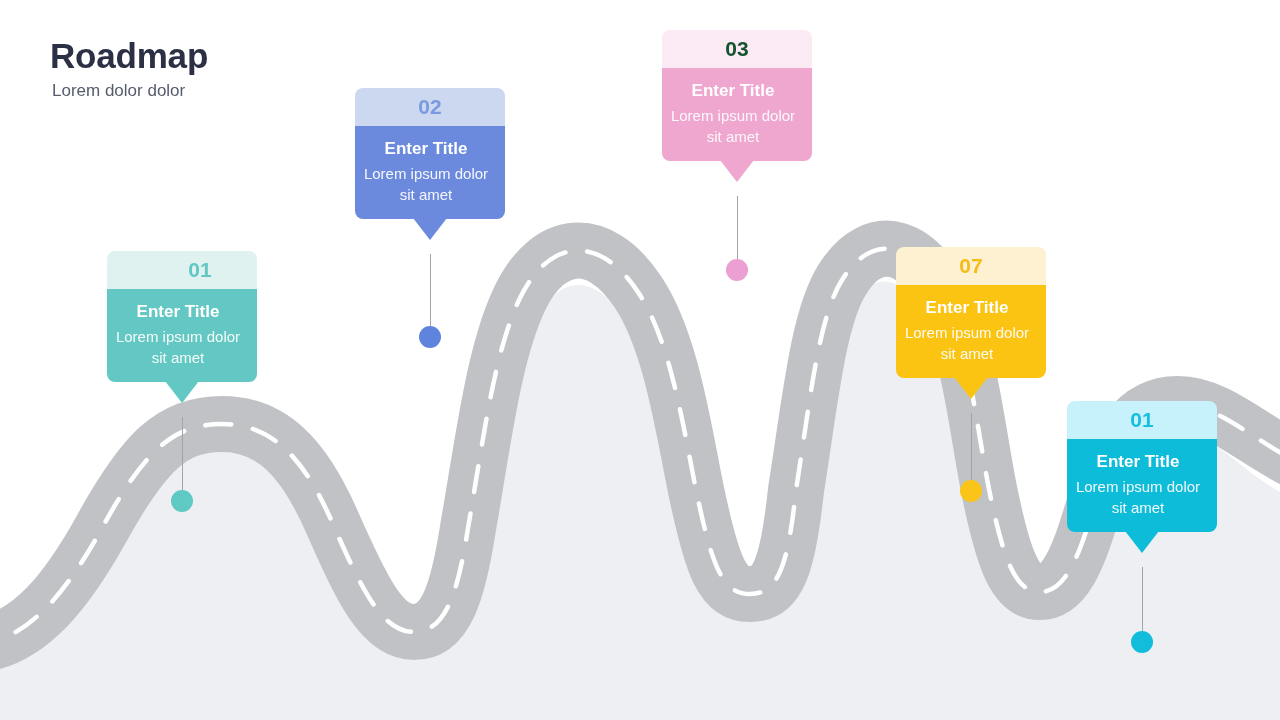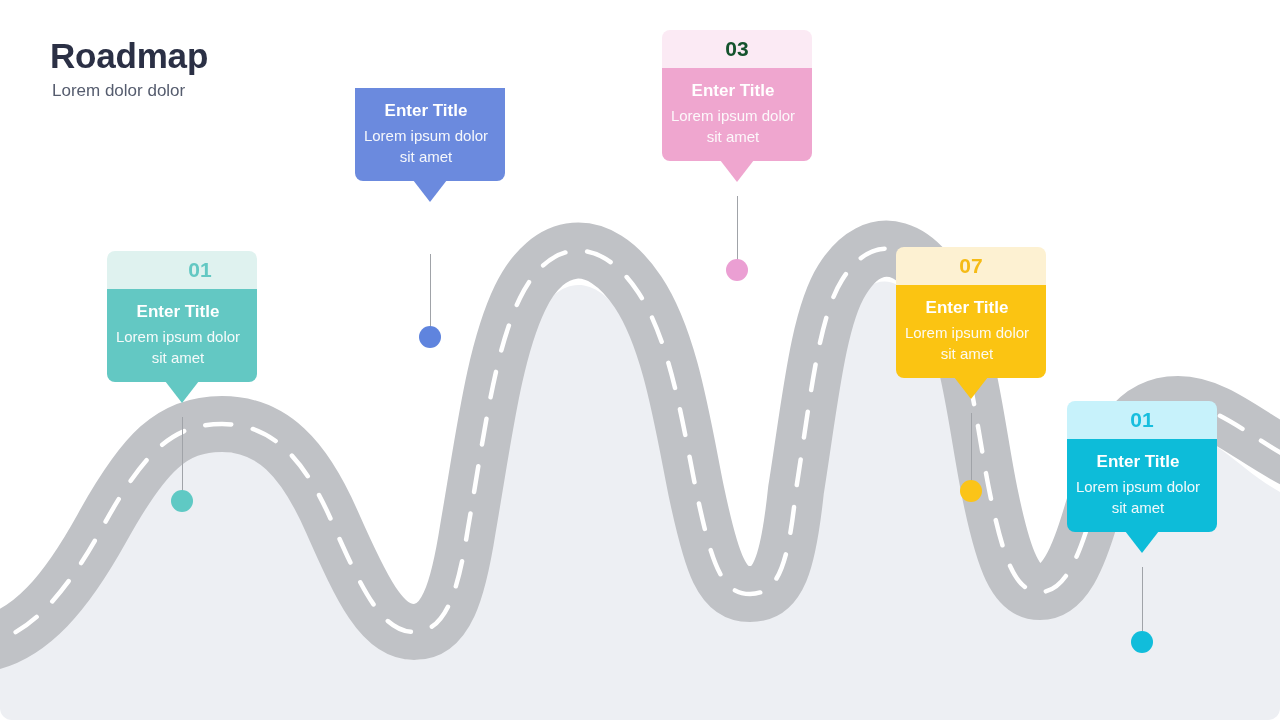--- a/index.html
+++ b/index.html
@@ -10,21 +10,20 @@
   }
   body {
     font-family: "Liberation Sans", sans-serif;
   }
   #slide {
     position: relative;
     width: 1280px;
     height: 720px;
     overflow: hidden;
     background: #ffffff;
-    border-radius: 12px;
   }
 
   
   #road-art {
     position: absolute;
     left: 0;
     top: 0;
     width: 1280px;
     height: 720px;
   }
@@ -194,20 +193,21 @@
         <div class="cd">Lorem ipsum dolor sit amet</div>
       </div>
       <div class="tail" style="border-top-color: rgb(99, 200, 195);"></div>
     </div>
     <div class="stem" style="top: 166px; height: 74px; background: rgb(160, 163, 168);"></div>
     <div class="dot" style="top: 239px; background: rgb(95, 201, 196);"></div>
   </div>
 
   <div class="milestone" id="ms-1" style="left:355px; top:88px;">
     <div class="card">
+      <div class="card-head" style="background: rgb(204, 215, 240); color: rgb(122, 154, 224);">02</div>
       <div class="card-body" style="background: rgb(107, 138, 222);">
         <div class="ct">Enter Title</div>
         <div class="cd">Lorem ipsum dolor sit amet</div>
       </div>
       <div class="tail" style="border-top-color: rgb(107, 138, 222);"></div>
     </div>
     <div class="stem" style="top: 166px; height: 73px; background: rgb(160, 163, 168);"></div>
     <div class="dot" style="top: 238px; background: rgb(95, 132, 222);"></div>
   </div>
 

